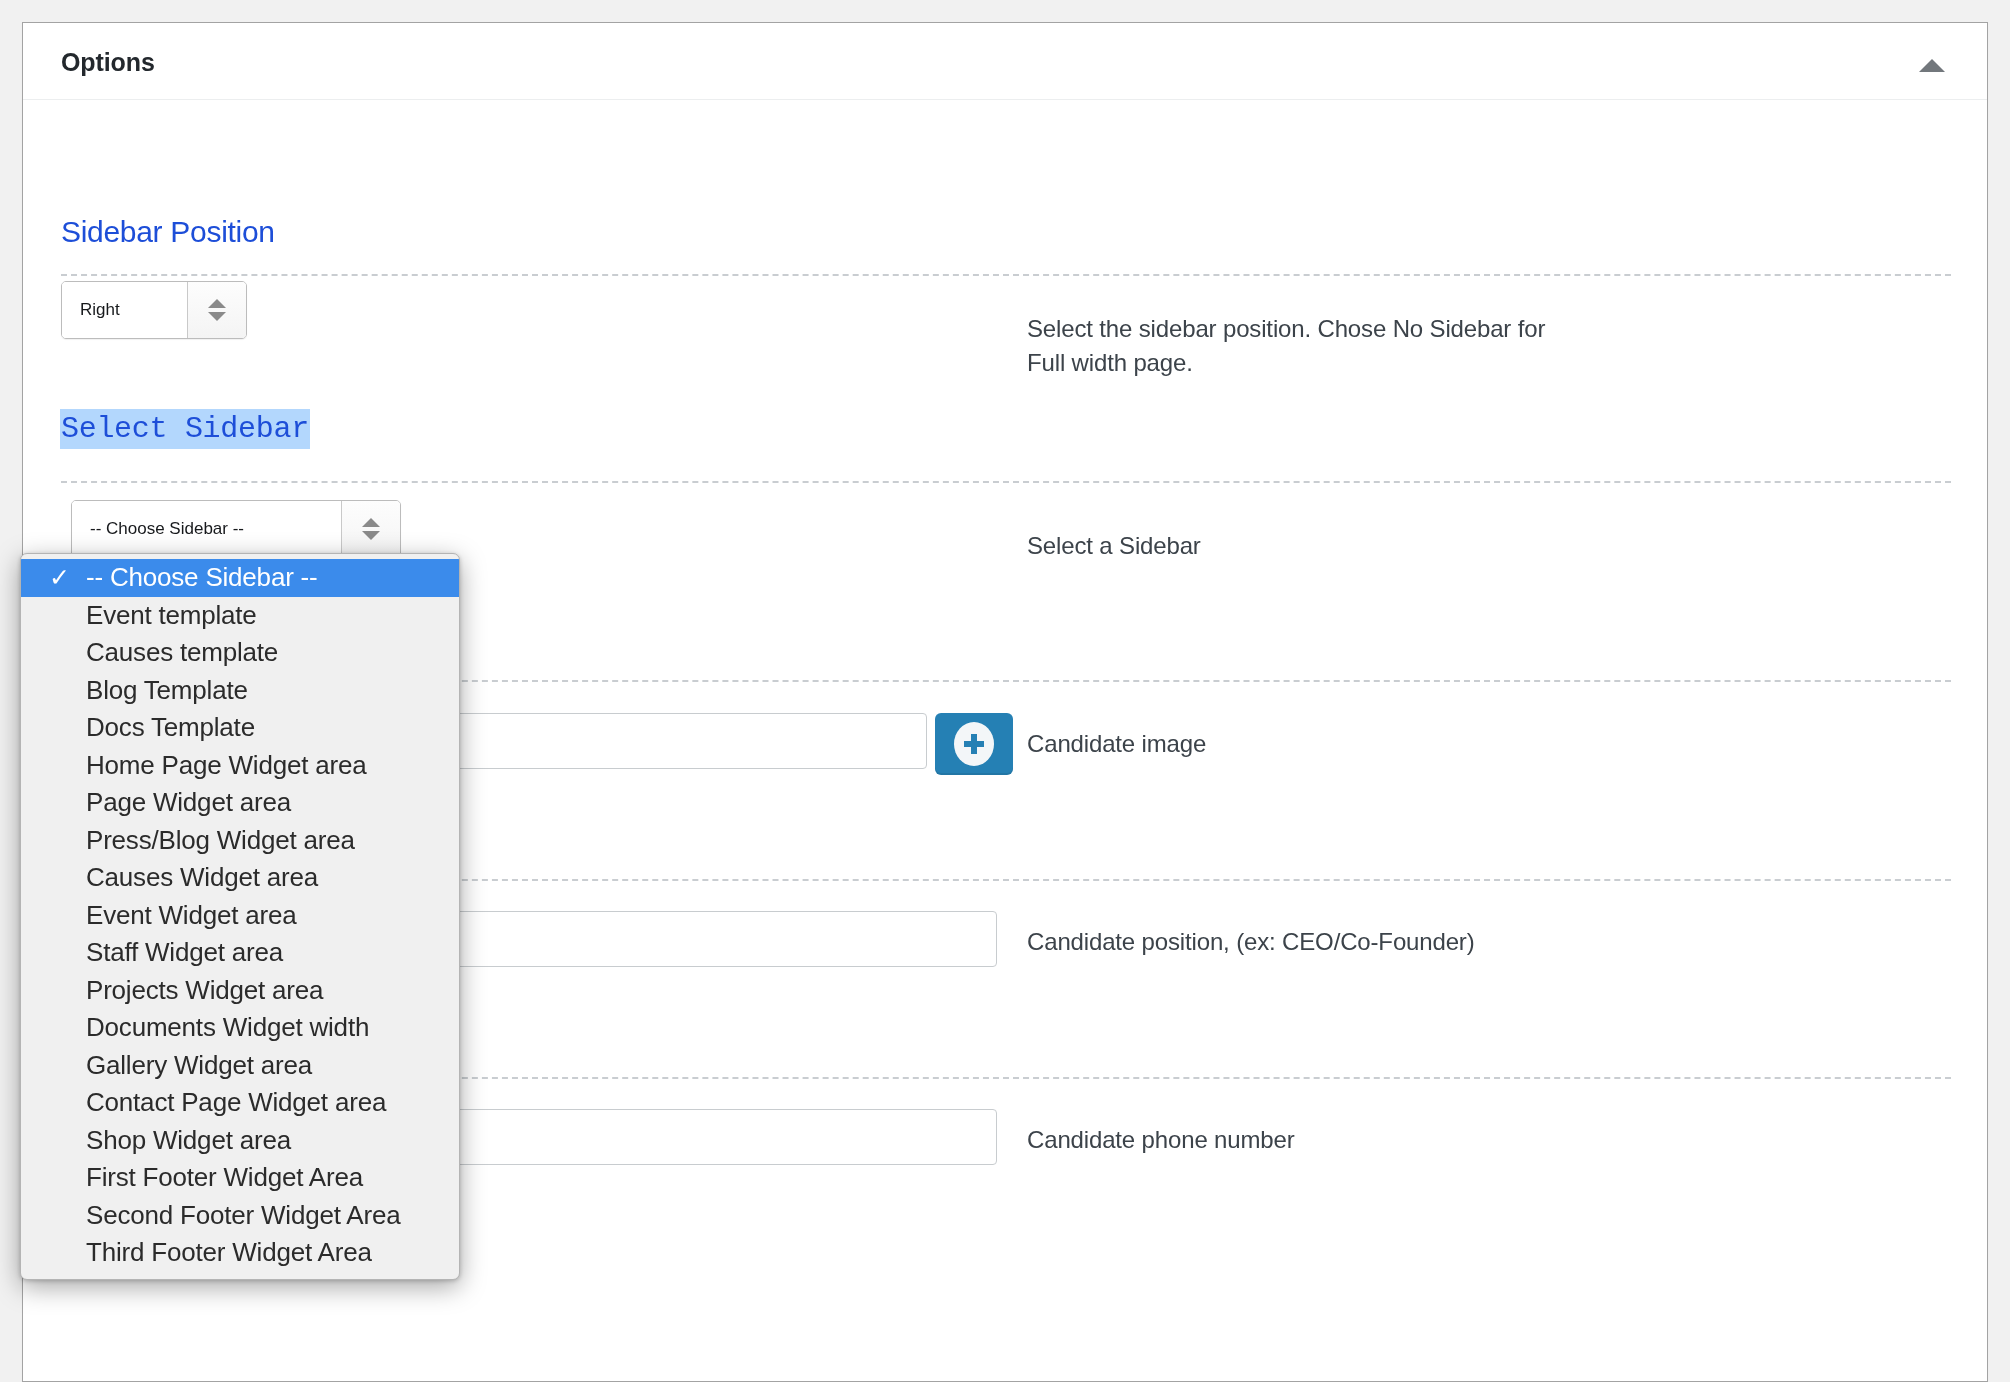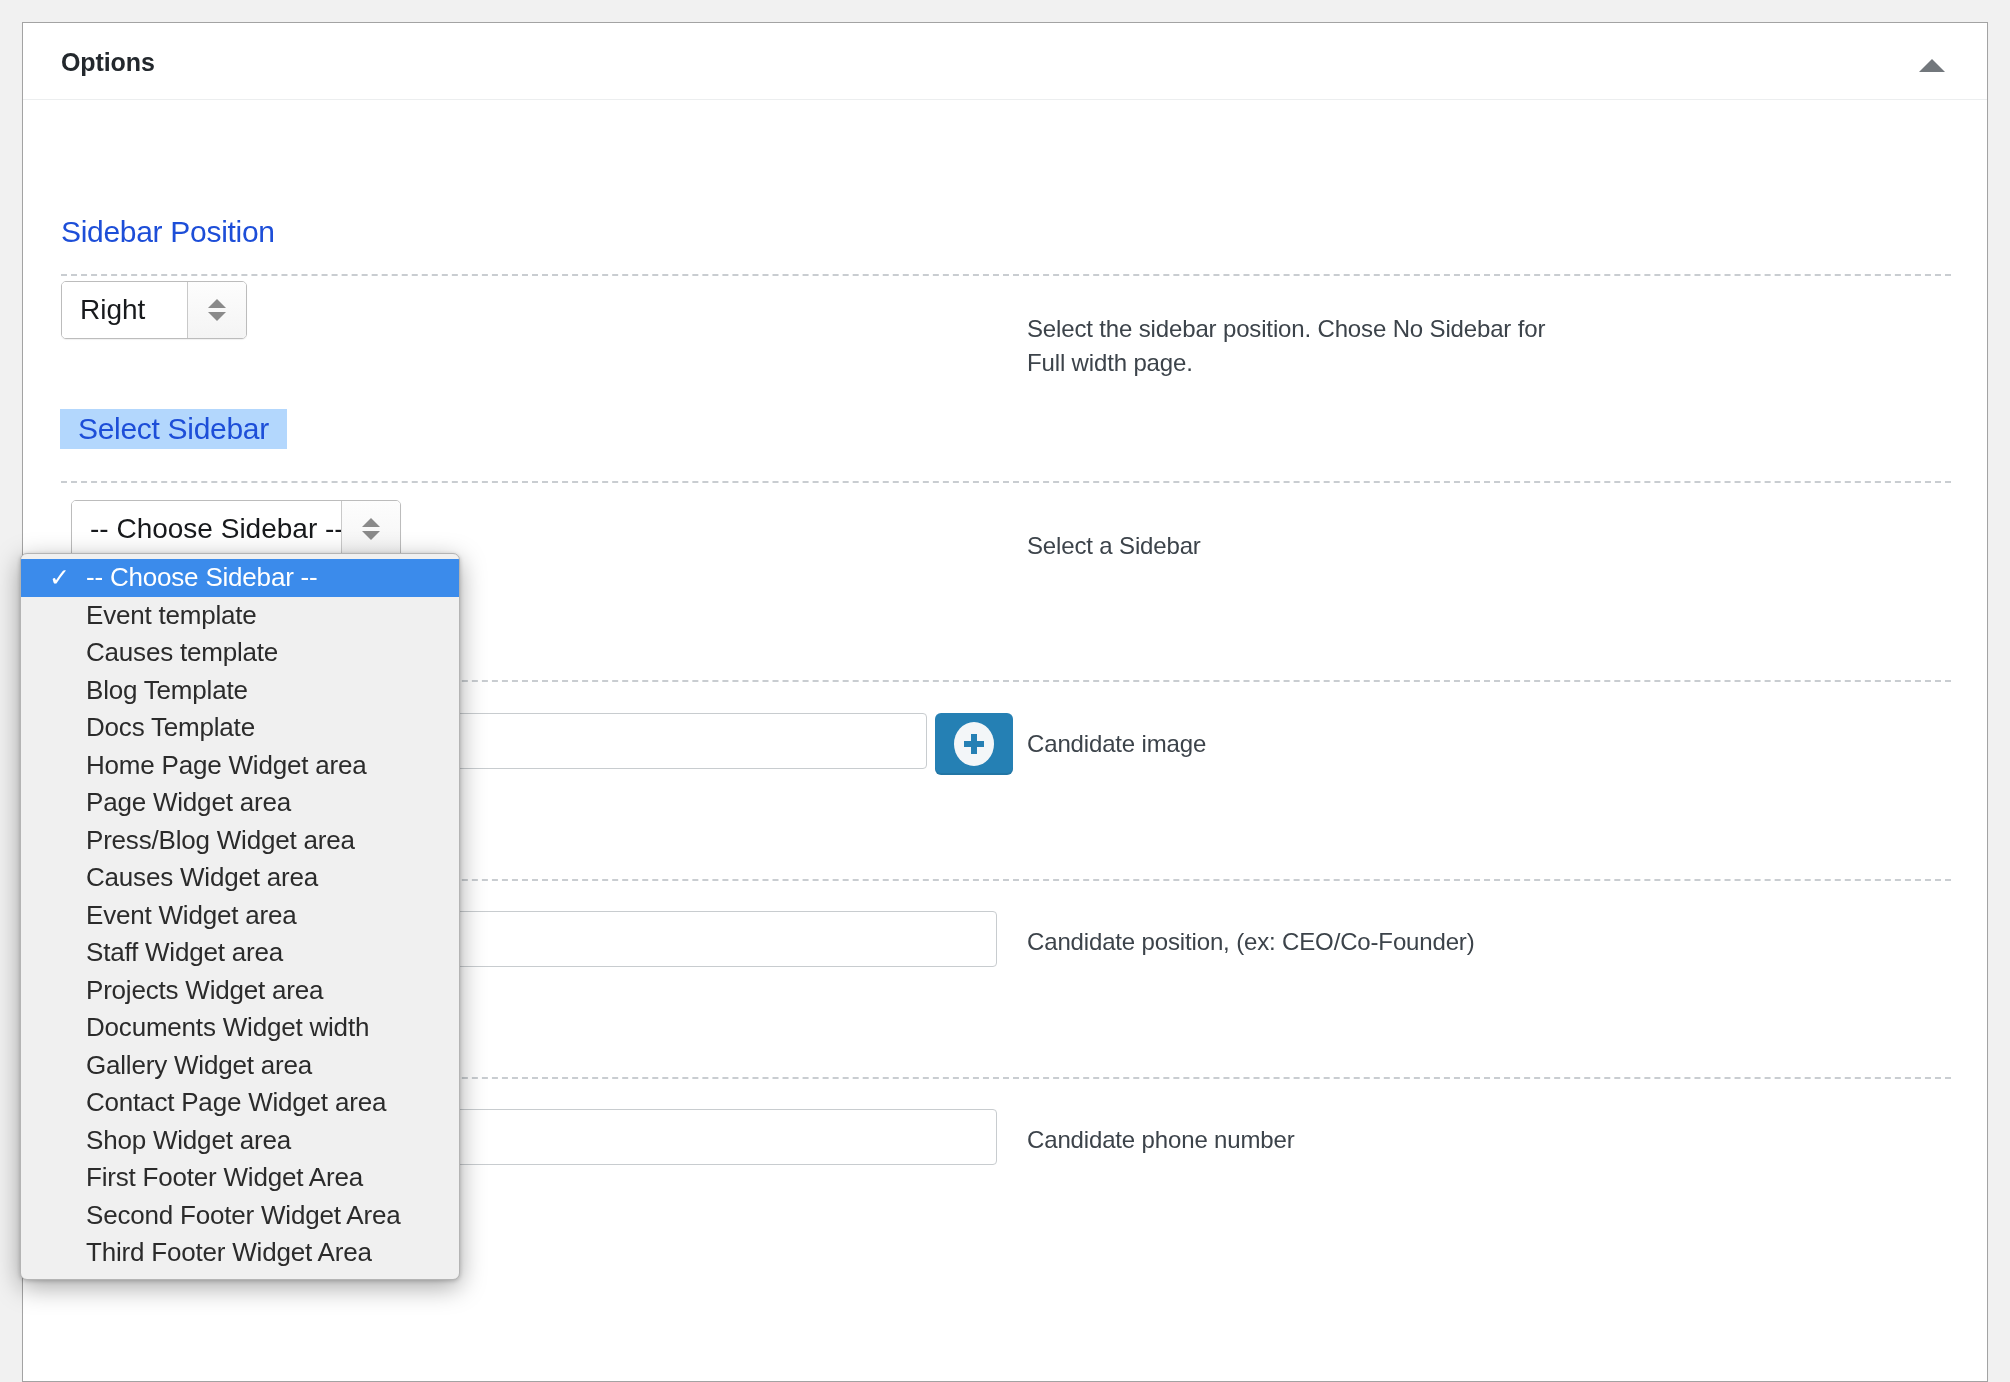--- a/index.html
+++ b/index.html
@@ -112,21 +112,21 @@
     cursor: pointer;
     display: flex;
     align-items: stretch;
     overflow: hidden;
   }
   .mac-select .value {
     flex: 1;
     display: flex;
     align-items: center;
     padding-left: 18px;
-    font-size: 28px;
+    font-size: 17px;
     color: #17191c;
     background: #ffffff;
     white-space: nowrap;
     overflow: hidden;
   }
   .mac-select .stepper {
     width: 58px;
     border-left: 1px solid #c9c9c9;
     background: linear-gradient(#fdfdfd, #f4f4f4);
     display: flex;
@@ -266,21 +266,21 @@
       <div class="mac-select" style="left:38px; top:181px; width:186px;">
         <div class="value">Right</div>
         <div class="stepper">
           <span class="arrow-up"></span>
           <span class="arrow-down"></span>
         </div>
       </div>
 
       <div class="help-text" style="left:1004px; top:212px; width:520px;">Select the sidebar position. Chose No Sidebar for Full width page.</div>
 
-      <div class="section-heading highlighted" style="left:37px; top:309px; padding:3px 18px;">Select Sidebar</div>
+      <div class="section-heading highlighted" style="left:37px; top:309px; padding:3px 1px;font-family:Liberation Mono, monospace;">Select Sidebar</div>
 
       <div class="dashed-sep" style="top:381px;"></div>
 
       <div class="mac-select" style="left:48px; top:400px; width:330px;">
         <div class="value">-- Choose Sidebar --</div>
         <div class="stepper">
           <span class="arrow-up"></span>
           <span class="arrow-down"></span>
         </div>
       </div>

